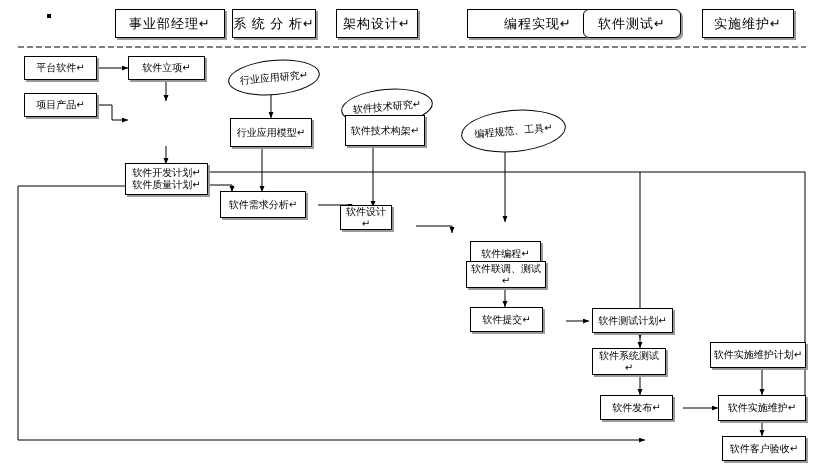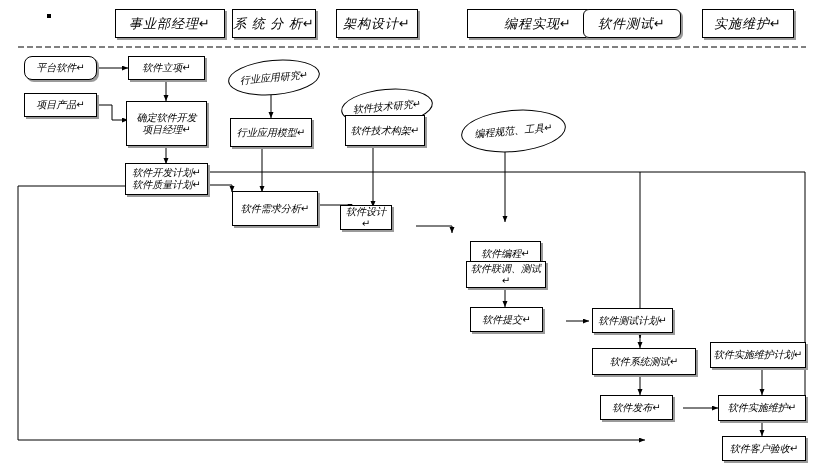--- a/index.html
+++ b/index.html
@@ -1,17 +1,17 @@
 <!DOCTYPE html>
 <html><head>
 <meta charset="utf-8">
 <style>
   html,body{margin:0;padding:0;}
   body{width:822px;height:470px;background:#ffffff;font-family:"Liberation Sans","DejaVu Sans",sans-serif;overflow:hidden;}
-  #stage{position:relative;width:822px;height:470px;font-style:italic;}
+  #stage{position:relative;width:822px;height:470px;}
 
   
   .node{
     position:absolute;
     box-sizing:border-box;
     border:1px solid #000000;
     background:#ffffff;
     font-size:10px;
     line-height:12px;
     color:#000000;
@@ -124,44 +124,42 @@
     </g>
   </svg>
 
   <div class="phase" style="left:115px;top:9px;width:110px;height:29px;">事业部经理↵</div>
   <div class="phase" style="left:232px;top:9px;width:84px;height:29px;">系 统 分 析↵</div>
   <div class="phase" style="left:336px;top:9px;width:82px;height:29px;">架构设计↵</div>
   <div class="phase" style="left:467px;top:9px;width:142px;height:29px;">编程实现↵</div>
   <div class="phase" style="left:583px;top:9px;width:98px;height:29px;border-radius:6px;">软件测试↵</div>
   <div class="phase" style="left:702px;top:9px;width:92px;height:29px;">实施维护↵</div>
 
-  <div class="node" style="left:24px;top:56px;width:73px;height:24px;border-radius:8px;">平台软件↵</div>
+  <div class="node" style="left:24px;top:56px;width:73px;height:24px;">平台软件↵</div>
   <div class="node" style="left:24px;top:93px;width:73px;height:24px;">项目产品↵</div>
 
   <div class="node" style="left:128px;top:56px;width:77px;height:24px;">软件立项↵</div>
-  <div class="node" style="left:126px;top:101px;width:81px;height:45px;">确定软件开发
-项目经理↵</div>
   <div class="node" style="left:125px;top:163px;width:83px;height:32px;">软件开发计划↵
 软件质量计划↵</div>
 
   <div class="ellipse" style="left:228px;top:60px;width:92px;height:35px;">行业应用研究↵</div>
   <div class="ellipse" style="left:341px;top:89px;width:92px;height:36px;">软件技术研究↵</div>
   <div class="ellipse" style="left:461px;top:110px;width:105px;height:42px;">编程规范、工具↵</div>
 
   <div class="node" style="left:230px;top:118px;width:82px;height:29px;">行业应用模型↵</div>
-  <div class="node" style="left:232px;top:191px;width:86px;height:35px;">软件需求分析↵</div>
+  <div class="node" style="left:220px;top:191px;width:86px;height:27px;">软件需求分析↵</div>
 
   <div class="node" style="left:345px;top:115px;width:80px;height:31px;">软件技术构架↵</div>
   <div class="node" style="left:340px;top:205px;width:52px;height:25px;">软件设计↵</div>
 
   <div class="node" style="left:470px;top:222px;width:71px;height:26px;margin-top:19px;">软件编程↵</div>
   <div class="node" style="left:466px;top:261px;width:80px;height:27px;">软件联调、测试↵</div>
   <div class="node" style="left:470px;top:307px;width:73px;height:25px;">软件提交↵</div>
 
   <div class="node" style="left:592px;top:308px;width:81px;height:25px;">软件测试计划↵</div>
-  <div class="node" style="left:592px;top:348px;width:104px;height:27px;">软件系统测试↵</div>
+  <div class="node" style="left:592px;top:348px;width:74px;height:27px;">软件系统测试↵</div>
   <div class="node" style="left:600px;top:395px;width:73px;height:25px;">软件发布↵</div>
 
   <div class="node" style="left:710px;top:342px;width:96px;height:26px;">软件实施维护计划↵</div>
   <div class="node" style="left:718px;top:395px;width:88px;height:26px;">软件实施维护↵</div>
   <div class="node" style="left:722px;top:436px;width:84px;height:25px;">软件客户验收↵</div>
 
 </div>
 
 </body></html>

